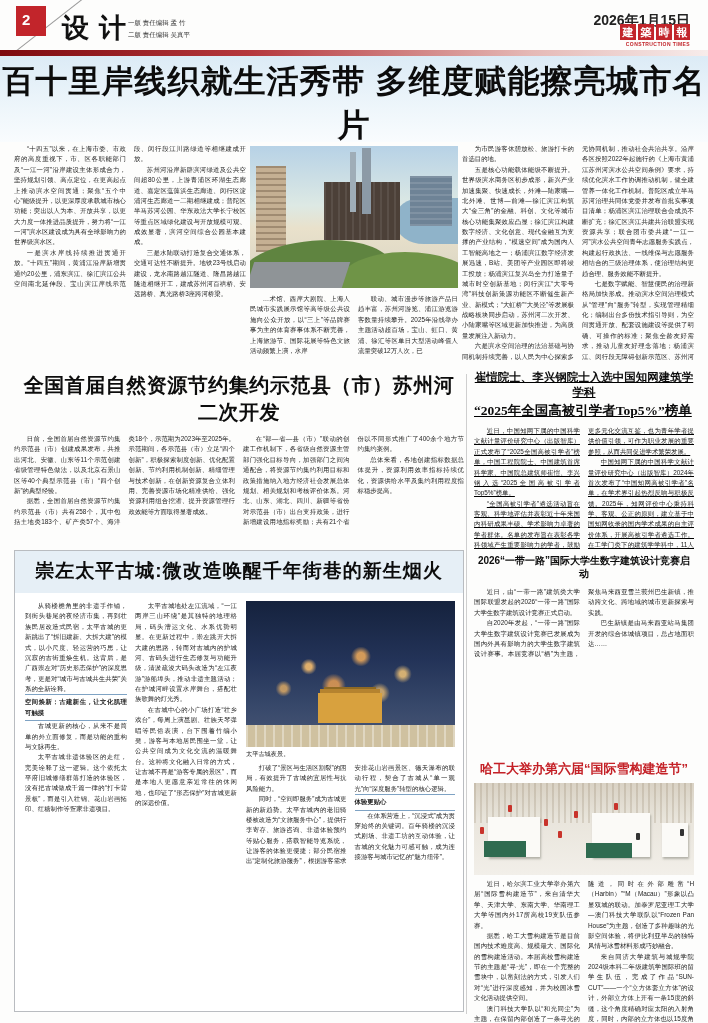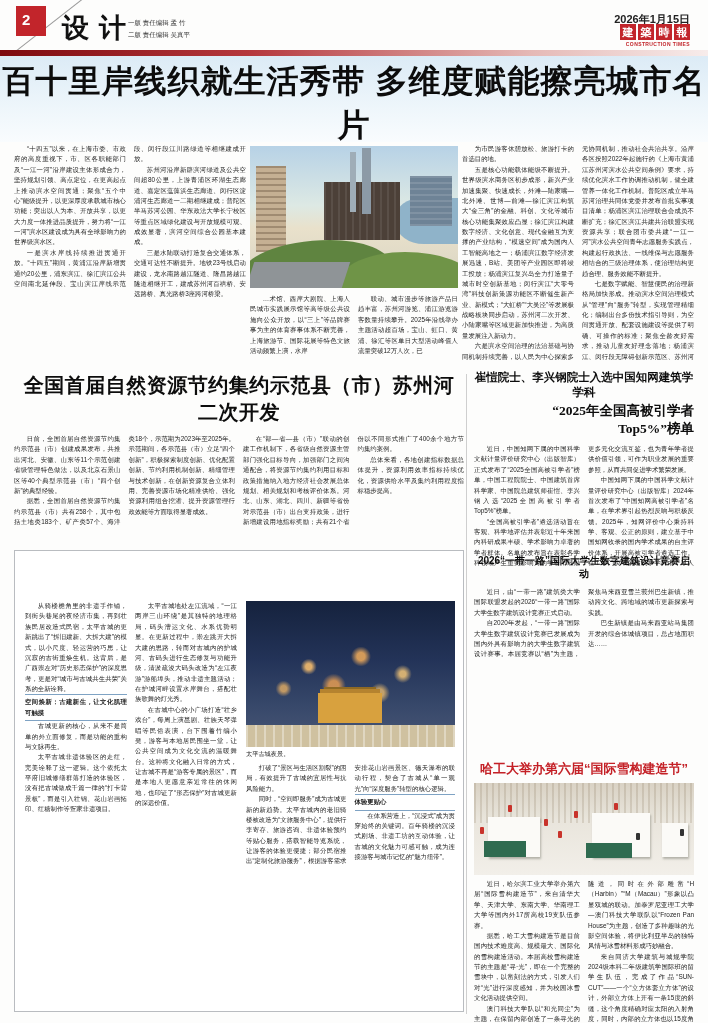--- a/index.html
+++ b/index.html
@@ -7,21 +7,21 @@
   .page{position:relative;width:708px;height:1023px;background:#fdfdfc;overflow:hidden;margin:0 auto;
         box-shadow:0 0 4px rgba(0,0,0,.25);}
   
   .hdr{position:absolute;left:0;top:0;width:708px;height:50px;}
   .pagenum{position:absolute;left:16px;top:6px;width:30px;height:30px;background:#c2252b;
            color:#fff;font-weight:bold;font-size:15px;line-height:28px;text-align:left;padding-left:6px;box-sizing:border-box;}
   .slash{position:absolute;left:8px;top:24px;width:84px;height:1px;background:#9a9a9a;transform:rotate(-38deg);}
   .section-title{position:absolute;left:62px;top:10px;font-size:27px;font-weight:900;letter-spacing:10px;color:#111;
                  font-family:"Liberation Serif","DejaVu Serif",serif;}
   .editors{position:absolute;left:128px;top:17px;font-size:6.5px;color:#333;line-height:1.8;}
-  .hdr-date{position:absolute;right:18px;top:12px;font-size:11px;font-weight:bold;color:#222;}
+  .hdr-date{position:absolute;right:18px;top:12px;font-size:14px;font-weight:bold;color:#222;}
   .masthead{position:absolute;right:18px;top:24px;display:flex;gap:2px;}
   .mast-tile{width:16px;height:16px;background:#c2252b;color:#fff;font-size:11px;line-height:16px;text-align:center;
              font-family:"Liberation Serif","DejaVu Serif",serif;font-weight:bold;}
   .mast-sub{position:absolute;right:18px;top:41px;font-size:5px;color:#c2252b;letter-spacing:.4px;font-weight:bold;}
   .redbar{position:absolute;left:0;top:50px;width:708px;height:6px;
           background:linear-gradient(to right,#7d0a0f,#b5373c 35%,#e5b9b6 75%,#f7eceb);}
   
   .band{position:absolute;left:0;top:56px;width:708px;height:86px;
         background:linear-gradient(180deg,#dcebf6,#eef6fb 60%,#f9fcfe);}
   .main-headline{position:absolute;left:0;top:4px;width:708px;text-align:center;font-size:32px;font-weight:900;
@@ -46,23 +46,23 @@
          background-image:repeating-linear-gradient(180deg,rgba(255,255,255,.12) 0 2px,transparent 2px 6px);}
   .lp-green1{position:absolute;left:-10px;bottom:0;width:150px;height:48px;background:#5f8440;border-radius:60% 40% 0 0/80% 50% 0 0;}
   .lp-green2{position:absolute;left:90px;bottom:-6px;width:130px;height:42px;background:#6f9447;border-radius:50% 50% 0 0/70% 60% 0 0;}
   .lp-road{position:absolute;left:0;bottom:0;width:96px;height:26px;background:#8f9497;transform:skewX(-18deg);}
   .lead-mid{position:absolute;left:250px;top:294px;width:208px;height:72px;column-count:2;overflow:hidden;}
   
   .vrule{position:absolute;left:466px;top:374px;width:1px;height:640px;background:#cfcfcf;}
   .res-art{position:absolute;left:14px;top:372px;width:450px;height:172px;}
   .res-head{font-size:20px;font-weight:900;color:#0d0d0d;text-align:center;margin:0 0 8px 0;letter-spacing:.5px;}
   .res-body{column-count:4;height:132px;overflow:hidden;}
-  .sch-art{position:absolute;left:474px;top:370px;width:220px;height:176px;}
+  .sch-art{position:absolute;left:474px;top:370px;width:220px;height:176px;text-decoration:underline;}
   .sch-h1{font-size:11.5px;font-weight:900;color:#0d0d0d;text-align:center;margin:0;}
-  .sch-h2{font-size:13.5px;font-weight:900;color:#0d0d0d;text-align:right;margin:2px 0 6px 17px;
+  .sch-h2{font-size:13.5px;font-weight:900;color:#0d0d0d;text-align:left;margin:2px 0 6px 0;
           font-family:"Liberation Serif",serif;}
   .sch-body{column-count:2;height:128px;overflow:hidden;}
   
   .feature{position:absolute;left:14px;top:550px;width:450px;height:462px;border:1px solid #b9bcc0;box-sizing:border-box;background:#fff;}
   .f-banner{position:relative;height:42px;background:
       repeating-linear-gradient(100deg,rgba(130,170,200,.18) 0 1px,transparent 1px 5px),
       repeating-linear-gradient(80deg,rgba(130,170,200,.14) 0 1px,transparent 1px 7px),
       linear-gradient(180deg,#eef5fa,#dcey);
       background-color:#e6eff6;}
   .f-headline{position:absolute;left:0;top:7px;width:100%;text-align:center;font-size:19px;font-weight:900;color:#0c0c0c;letter-spacing:1px;}
@@ -178,20 +178,23 @@
     <h3 class="sch-h2">“2025年全国高被引学者Top5%”榜单</h3>
     <div class="sch-body cols">
       <p>近日，中国知网下属的中国科学文献计量评价研究中心（出版智库）正式发布了“2025全国高被引学者”榜单，中国工程院院士、中国建筑首席科学家、中国院总建筑师崔愷、李兴钢入选“2025全国高被引学者Top5%”榜单。</p>
       <p>“全国高被引学者”遴选活动旨在客观、科学地评估并表彰近十年来国内科研成果丰硕、学术影响力卓著的学者群体。名单的发布旨在表彰各学科领域产生重要影响力的学者，鼓励更多元化交流互鉴，也为青年学者提供价值引领，可作为职业发展的重要参照，从而共同促进学术繁荣发展。</p>
       <p>中国知网下属的中国科学文献计量评价研究中心（出版智库）2024年首次发布了“中国知网高被引学者”名单，在学术界引起热烈反响与积极反馈。2025年，知网评价中心秉持科学、客观、公正的原则，建立基于中国知网收录的国内学术成果的自主评价体系，开展高被引学者遴选工作。在工学门类下的建筑学学科中，11人入选“2025全国高被引学者Top1%”；233人入选“2025全国高被引学者Top5%”。</p>
 
     </div>
   </div>
 
   <div class="feature">
+    <div class="f-banner">
+      <div class="f-headline">崇左太平古城:微改造唤醒千年街巷的新生烟火</div>
+    </div>
     <div class="f-content">
       <div class="f-colwrap cols">
         <p>从骑楼檐角里的非遗手作铺，到街头巷尾的夜经济市集，再到壮族民居改造式民宿，太平古城的更新跳出了“拆旧建新、大拆大建”的模式，以小尺度、轻运营的巧思，让沉寂的古街重焕生机。这背后，是广西崇左对“历史形态保护”的深度思考，更是对“城市与古城共生共荣”关系的全新诠释。</p>
         <p class="f-sub">空间焕新：古建新生，让文化肌理可触摸</p>
         <p>古城更新的核心，从来不是简单的外立面修复，而是功能的重构与文脉再生。</p>
         <p>太平古城非遗体验区的走红，完美诠释了这一逻辑。这个依托太平府旧城修缮群落打造的体验区，没有把古城做成千篇一律的“打卡背景板”，而是引入壮锦、花山岩画拓印、红糖制作等疍家非遗项目。</p>
         <p>太平古城地处左江流域，“一江两岸三山环绕”是其独特的地理格局，码头漕运文化、水系优势明显。在更新过程中，崇左跳开大拆大建的思路，转而对古城内的护城河、古码头进行生态修复与功能升级，清淤疏浚大码头改造为“左江夜游”游船埠头，推动非遗主题活动；在护城河畔设置水岸舞台，搭配壮族歌舞的灯光秀。</p>
         <p>在古城中心的小广场打造“壮乡戏台”，每周上演邕剧、壮族天琴弹唱等民俗表演，台下围着竹编小凳，游客与本地居民围坐一堂，让公共空间成为文化交流的温暖舞台。这种将文化融入日常的方式，让古城不再是“游客专属的景区”，而是本地人更愿意亲近常往的休闲地，也印证了“形态保护”对古城更新的深远价值。</p>
       </div>
       <div class="f-rightwrap">

